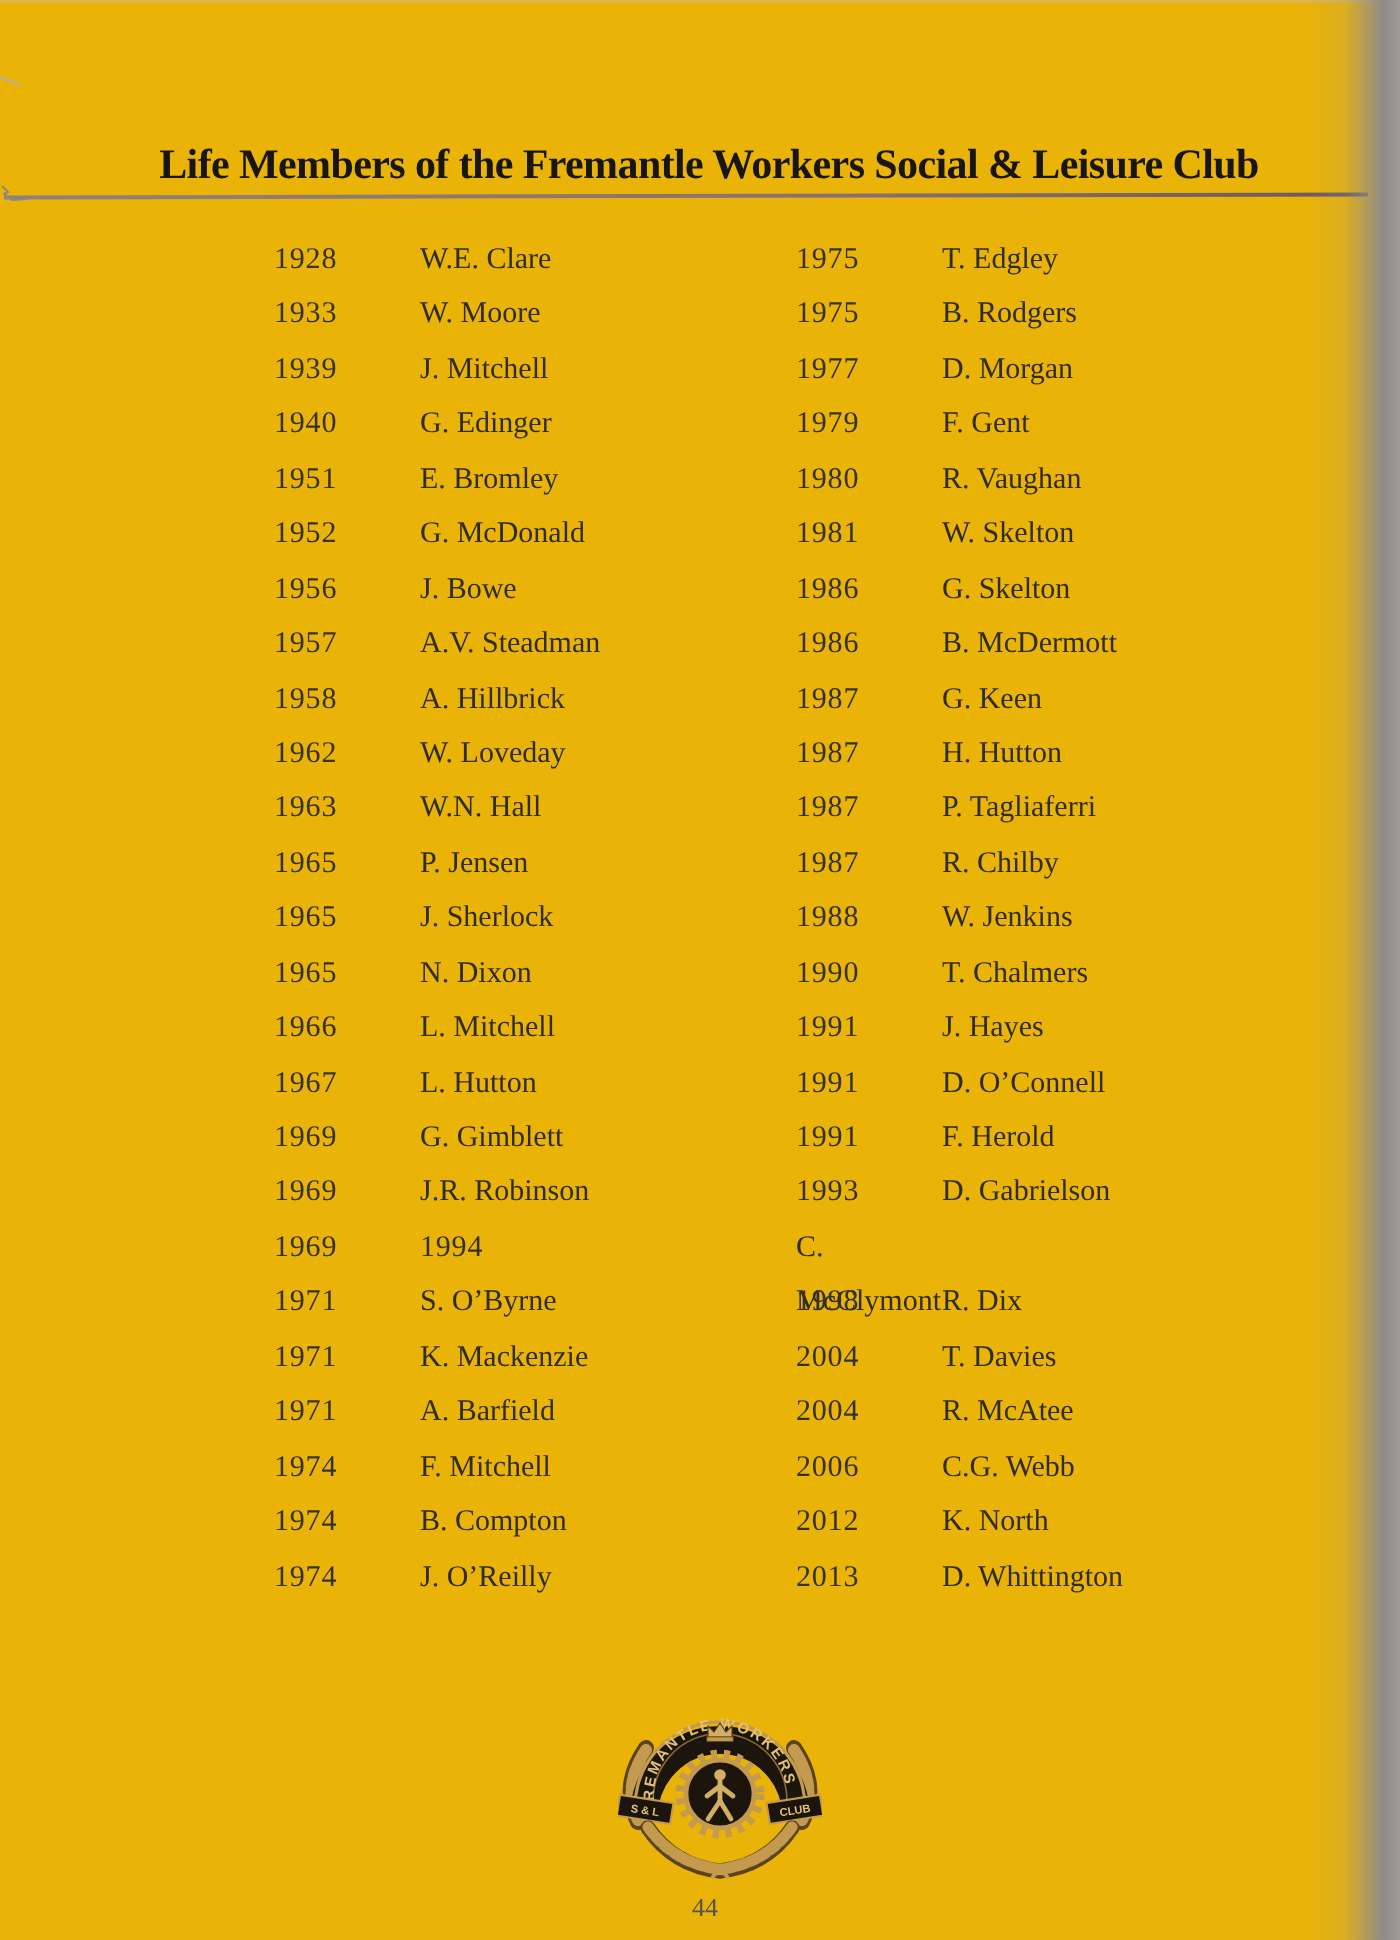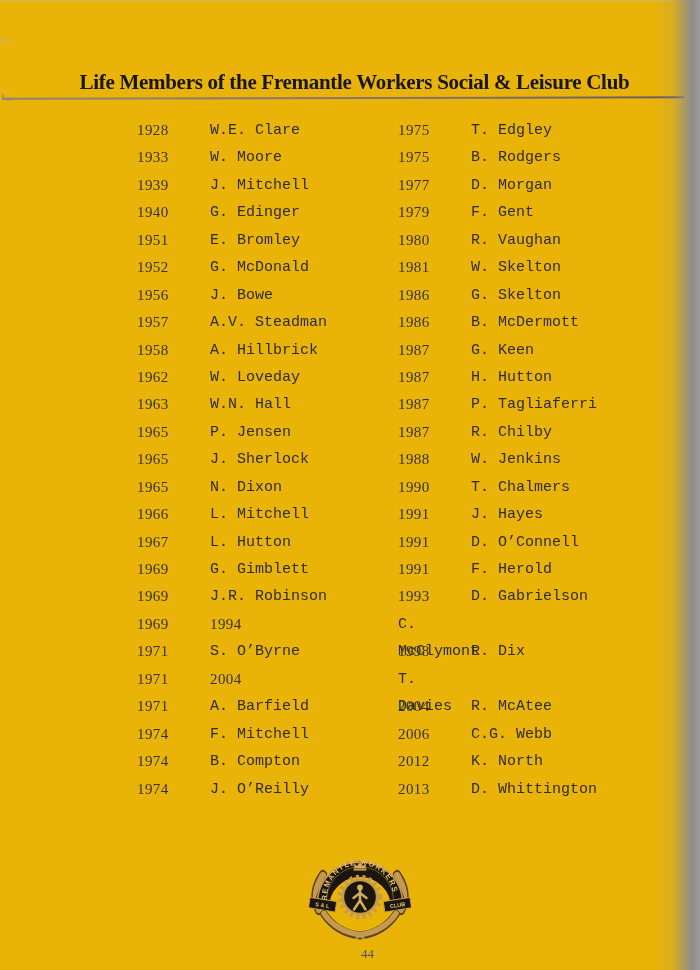--- a/index.html
+++ b/index.html
@@ -52,29 +52,29 @@
     position:absolute;top:117px;left:0;width:660px;
   }
   .member-row{
     display:grid;
     grid-template-columns:73px 188px 73px auto;
     padding-left:137px;
     height:27.45px;line-height:27.45px;
     font-size:15px;
   }
   .member-year{letter-spacing:0.4px;color:#35322e;}
-  .member-name{color:#302d29;font-family:Liberation Mono, monospace;}
+  .member-name{color:#302d29;}
   
   .badge{
     position:absolute;left:309px;top:847px;width:102px;height:99px;
   }
   
   .page-number{
-    position:absolute;top:946px;left:314px;width:60px;
-    text-align:right;font-size:13px;color:#54524f;
+    position:absolute;top:946px;left:346px;width:60px;
+    text-align:left;font-size:13px;color:#54524f;
   }
 </style>
 </head>
 <body>
 
 <div class="page">
 
   <div class="edge-top"></div>
   <div class="scratch"></div>
 
@@ -220,20 +220,21 @@
 
     <div class="member-row">
       <span class="member-year">1971</span>
       <span class="member-name">S. O’Byrne</span>
       <span class="member-year">1998</span>
       <span class="member-name">R. Dix</span>
     </div>
 
     <div class="member-row">
       <span class="member-year">1971</span>
+      <span class="member-name">K. Mackenzie</span>
       <span class="member-year">2004</span>
       <span class="member-name">T. Davies</span>
     </div>
 
     <div class="member-row">
       <span class="member-year">1971</span>
       <span class="member-name">A. Barfield</span>
       <span class="member-year">2004</span>
       <span class="member-name">R. McAtee</span>
     </div>

